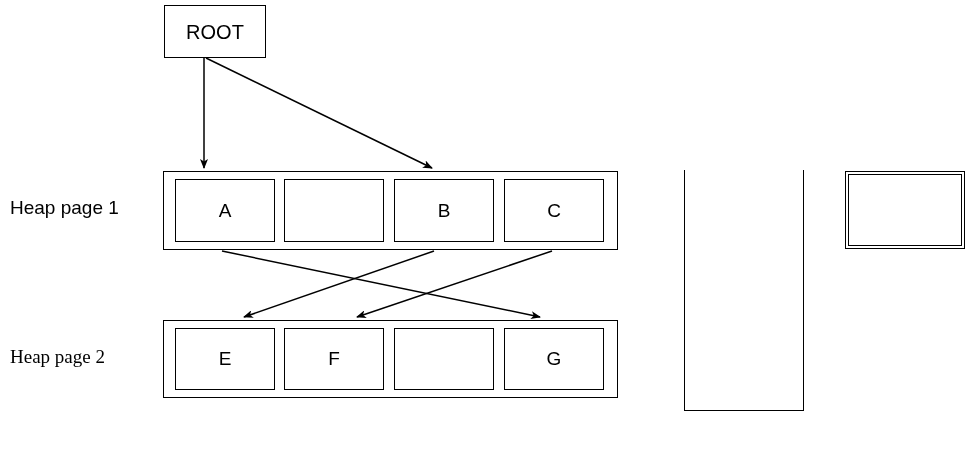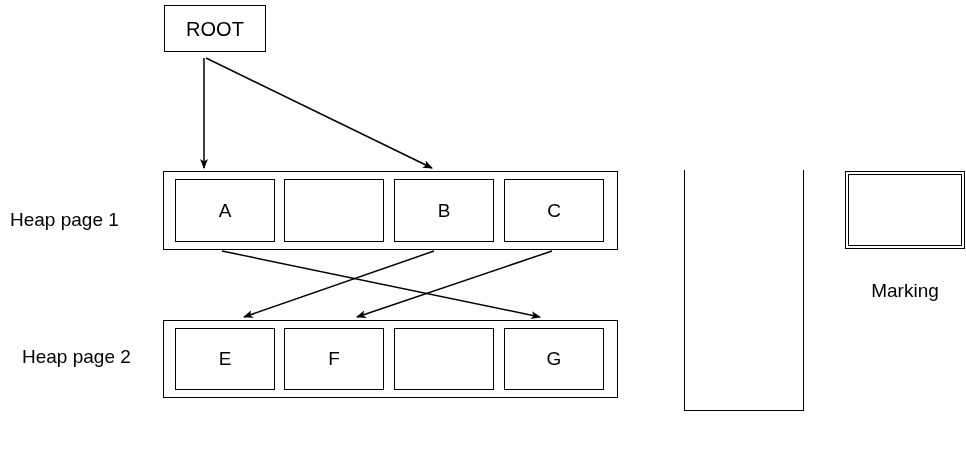--- a/index.html
+++ b/index.html
@@ -21,21 +21,21 @@
     font-size: 19px;
     line-height: 1;
     white-space: nowrap;
   }
   
   #root-box {
     position: absolute;
     left: 164px;
     top: 5px;
     width: 102px;
-    height: 47px;
+    height: 53px;
     border: 1.6px solid #000000;
     background: #ffffff;
     box-sizing: border-box;
   }
   #root-box .lbl {
     left: 0; top: 0;
     width: 100%; height: 100%;
     display: flex;
     align-items: center;
     justify-content: center;
@@ -65,22 +65,22 @@
     justify-content: center;
     font-size: 19px;
     color: #000000;
   }
   #heap-page-2 .cell { top: 7px; height: 62px; }
   .cell.c0 { left: 11px; }
   .cell.c1 { left: 120px; }
   .cell.c2 { left: 230px; }
   .cell.c3 { left: 340px; }
   
-  #heap-page-1-label { left: 10px; top: 198px; margin-top: 12px; }
-  #heap-page-2-label { left: 22px; top: 347px; }
+  #heap-page-1-label { left: 10px; top: 198px; }
+  #heap-page-2-label { left: 10px; top: 347px; font-family: Liberation Serif, serif; }
   
   #mark-stack {
     position: absolute;
     left: 684px;
     top: 170px;
     width: 120px;
     height: 241px;
     border-left: 1.8px solid #000000;
     border-right: 1.8px solid #000000;
     border-bottom: 1.8px solid #000000;
@@ -182,15 +182,14 @@
     <div class="cell c3">
         <span>G</span>
       </div>
   </div>
 
   <div id="mark-stack"></div>
 
   <div id="marking-box">
     <div class="inner"></div>
   </div>
-  <span class="lbl" id="marking-label">Marking</span>
 
 </div>
 
 </body></html>

